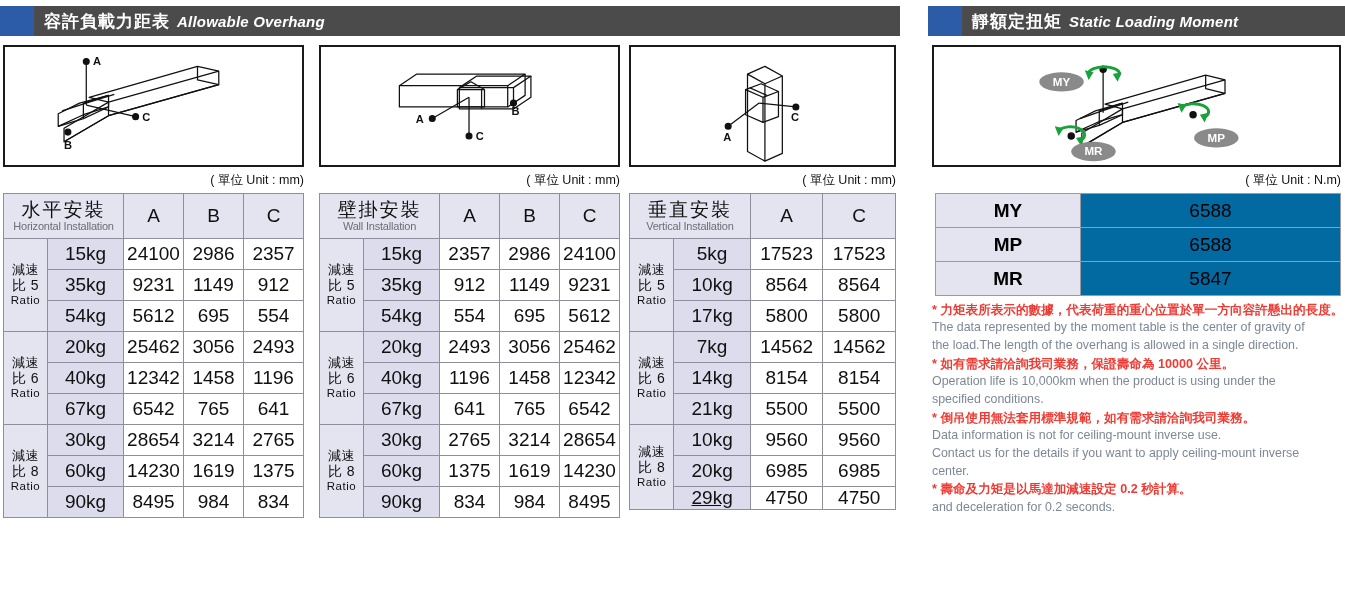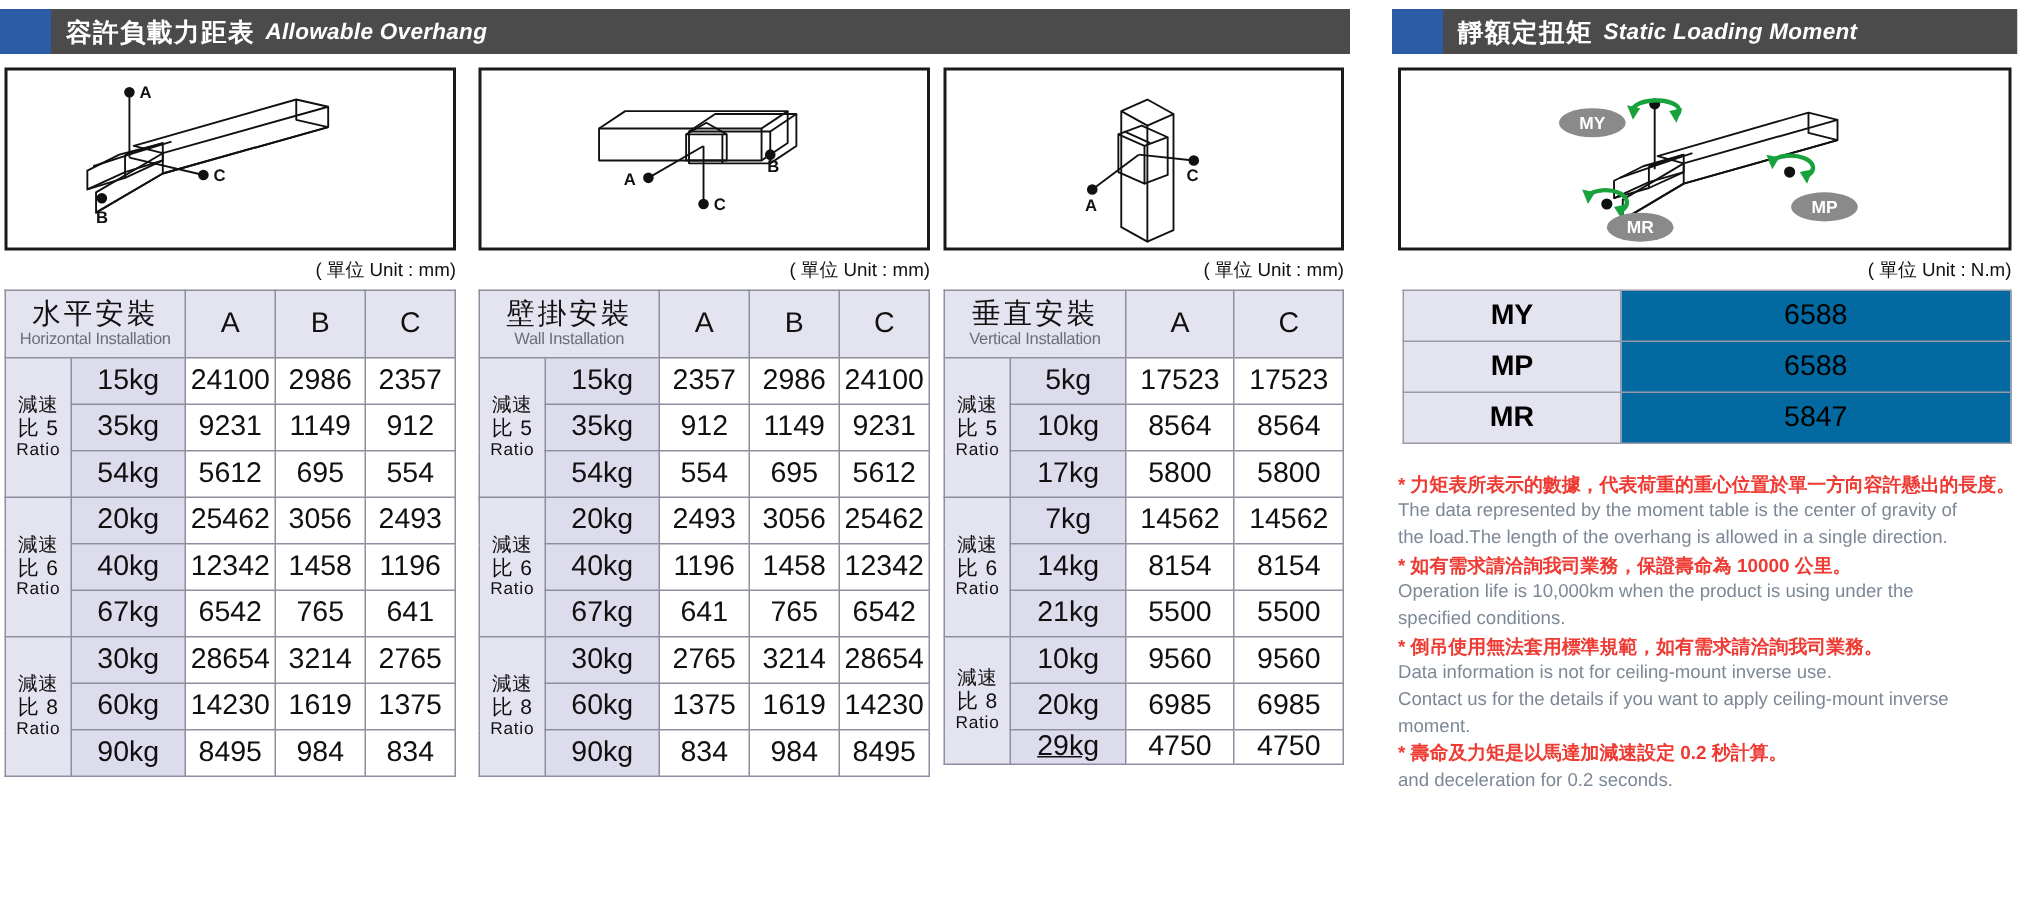--- a/index.html
+++ b/index.html
@@ -72,21 +72,21 @@
   #tbl4 {
     position: absolute; left: 935px; top: 193px; width: 406px;
     border-collapse: collapse; table-layout: fixed; font-size: 19px;
   }
   #tbl4 td { border: 1px solid #9a9aa6; text-align: center; height: 34px; }
   #tbl4 .m-key { background: #e3e4f0; font-weight: bold; width: 145px; }
   #tbl4 .m-val { background: #0369a1; }
 
   
   .notes {
-    position: absolute; left: 932px; top: 314px; width: 412px;
+    position: absolute; left: 932px; top: 301px; width: 412px;
     font-size: 12.4px; line-height: 1.44;
   }
   .note-cn { color: #ee3b33; font-weight: bold; font-size: 12.6px; }
   .note-en { color: #7d8896; }
   .notes p { margin: 0; }
 </style>
 </head>
 <body>
 
 <div class="page">
@@ -527,18 +527,18 @@
   <div class="notes" id="notes">
       <p class="note-cn">* 力矩表所表示的數據，代表荷重的重心位置於單一方向容許懸出的長度。</p>
       <p class="note-en">The data represented by the moment table is the center of gravity of</p>
       <p class="note-en">the load.The length of the overhang is allowed in a single direction.</p>
       <p class="note-cn">* 如有需求請洽詢我司業務，保證壽命為 10000 公里。</p>
       <p class="note-en">Operation life is 10,000km when the product is using under the</p>
       <p class="note-en">specified conditions.</p>
       <p class="note-cn">* 倒吊使用無法套用標準規範，如有需求請洽詢我司業務。</p>
       <p class="note-en">Data information is not for ceiling-mount inverse use.</p>
       <p class="note-en">Contact us for the details if you want to apply ceiling-mount inverse</p>
-      <p class="note-en">moment.</p>
+      <p class="note-en">center.</p>
       <p class="note-cn">* 壽命及力矩是以馬達加減速設定 0.2 秒計算。</p>
       <p class="note-en">and deceleration for 0.2 seconds.</p>
     </div>
 
 </div>
 
 </body></html>

